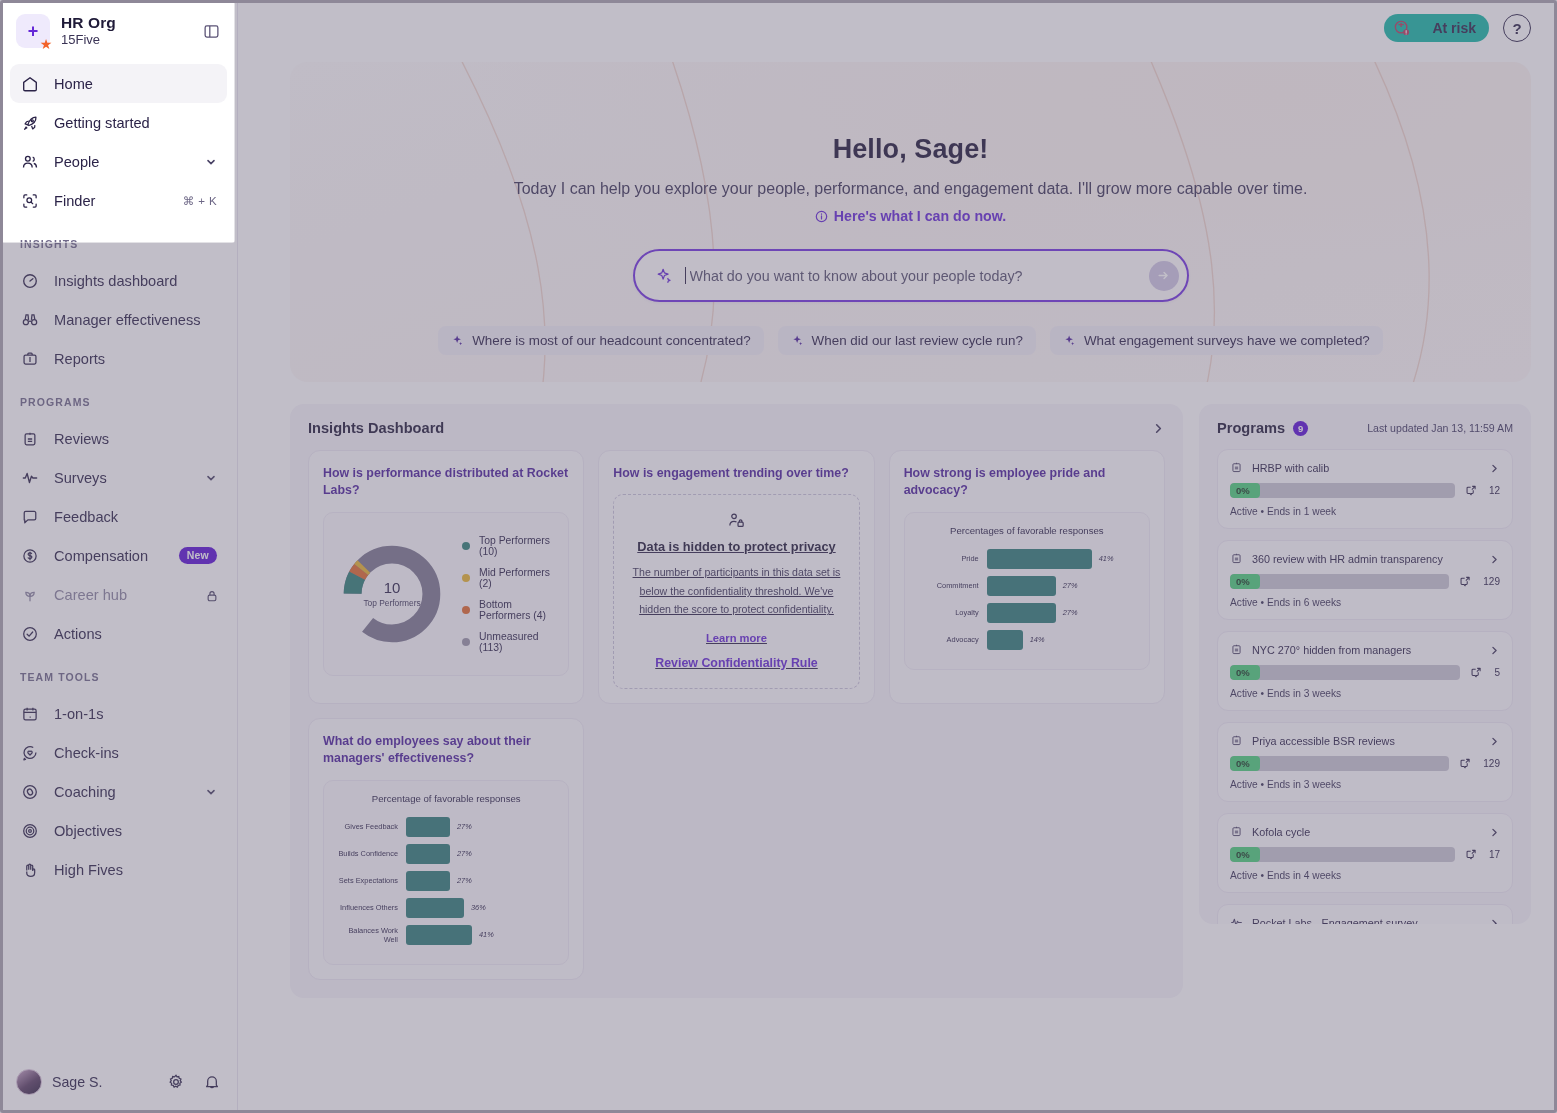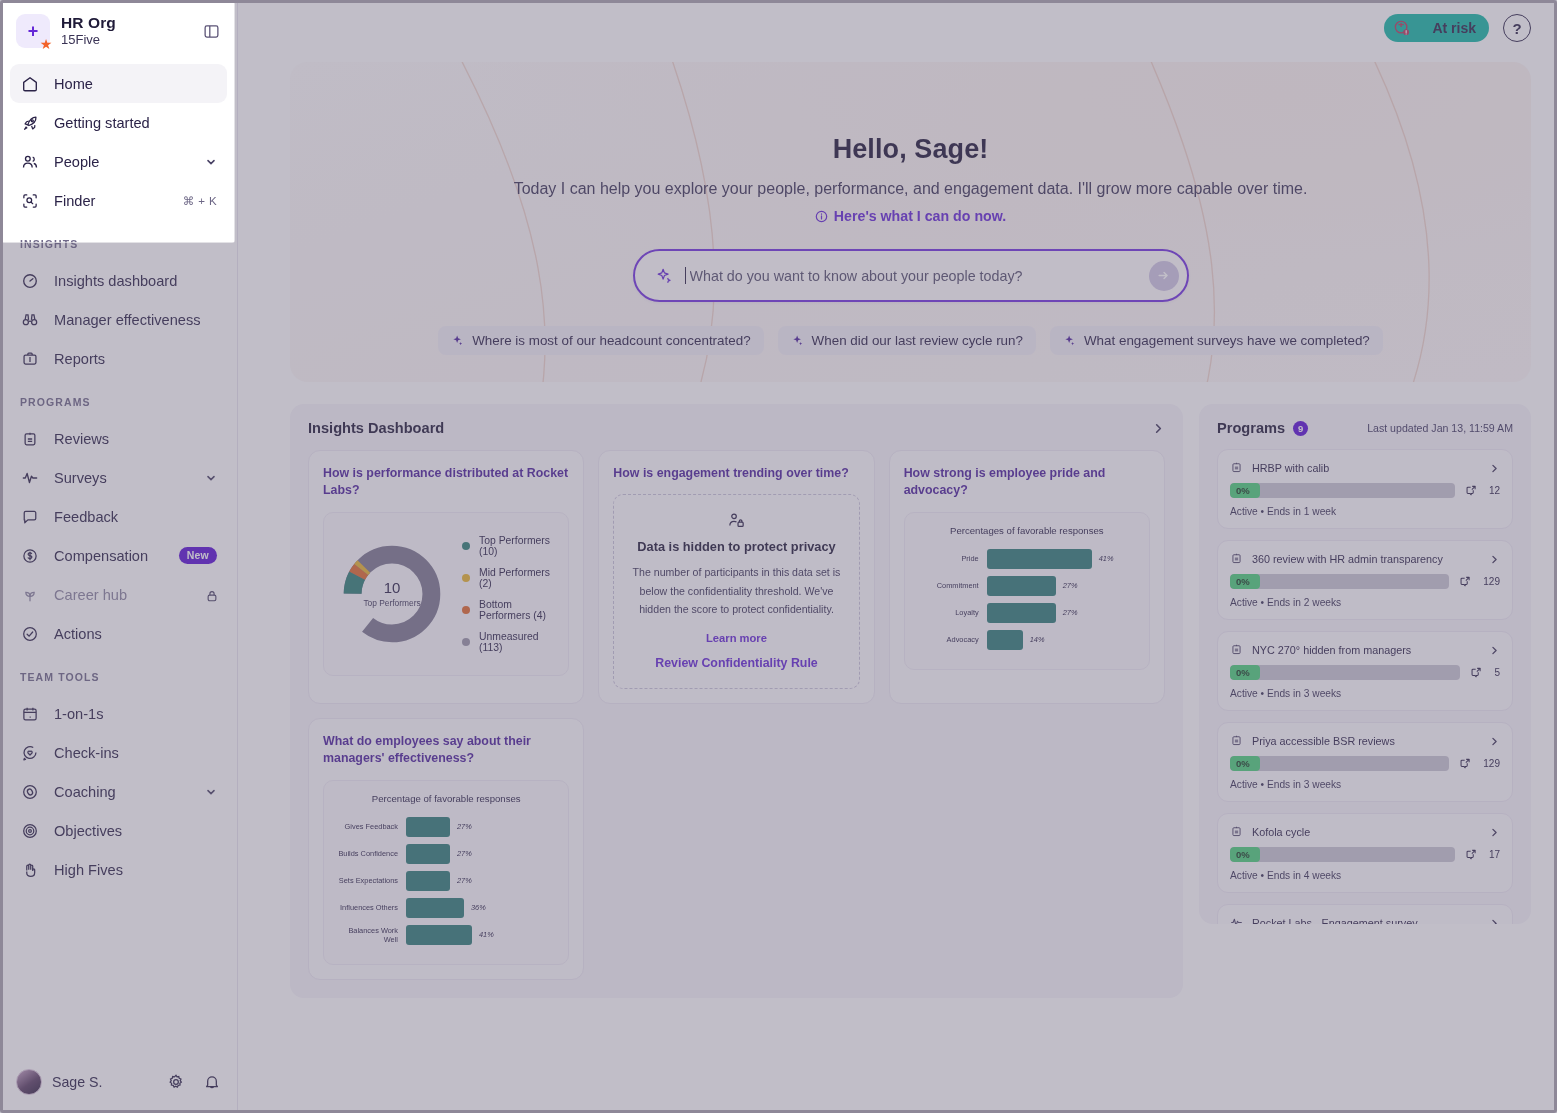--- a/index.html
+++ b/index.html
@@ -185,21 +185,21 @@
   }
   .donut-num { font-size: 15px; color: #2b2348; font-weight: 500; }
   .donut-lab { font-size: 8.4px; color: #3c3558; margin-top: 2px; }
   .legend { display: flex; flex-direction: column; gap: 10px; }
   .legend-row { display: flex; align-items: center; gap: 9px; font-size: 10.4px; color: #2b2348; }
   .dot { width: 8px; height: 8px; border-radius: 50%; flex: 0 0 8px; }
 
   
   .privacy {
     border: 1.5px dashed #c9c4da; border-radius: 10px;
-    padding: 16px 18px 18px; text-align: center;
+    padding: 16px 18px 18px; text-align: center; text-decoration: underline;
   }
   .privacy .picon { color: #2b2348; margin-bottom: 9px; display:flex; justify-content:center; }
   .privacy h4 { font-size: 12.8px; font-weight: 700; color: #1f1a38; margin-bottom: 9px; }
   .privacy p { font-size: 10.6px; color: #3a3457; line-height: 1.75; }
   .privacy a { display: block; font-size: 11.2px; color: #6528d7; font-weight: 600; margin-top: 13px; cursor: pointer; text-decoration: none; }
   .privacy a.strong { font-size: 12.4px; margin-top: 12px; }
 
   
   .bc-title { font-size: 9.6px; color: #2b2348; text-align: center; margin-bottom: 13px; font-weight: 500; }
   .bc-row { display: grid; grid-template-columns: 62px 1fr; align-items: center; gap: 8px; margin-bottom: 7px; }
@@ -849,21 +849,21 @@
                 <svg width="12" height="12" viewBox="0 0 14 14" fill="none" stroke="currentColor" stroke-width="1.2" stroke-linejoin="round">
                     <path d="M2.4 3.6a1 1 0 0 1 1-1h3.2"></path>
                     <path d="M2.4 3.6v5.2a1 1 0 0 0 1 1h2.2l1.6 1.6V9.8h1.4a1 1 0 0 0 1-1V6"></path>
                     <path d="M8.4 1.6h3.4v3.4"></path>
                     <path d="M11.8 1.6 8 5.4"></path>
                   </svg>
               </span>
               <span>129</span>
             </span>
           </div>
-          <div class="prog-status">Active • Ends in 2 weeks</div>
+          <div class="prog-status">Active • Ends in 6 weeks</div>
         </div>
 
         <div class="prog-card">
           <div class="prog-row1">
             <span class="ico">
               <svg width="13" height="13" viewBox="0 0 16 16" fill="none" stroke="currentColor" stroke-width="1.2">
                   <rect x="3.6" y="3.4" width="8.8" height="9.6" rx="1.2"></rect>
                   <path d="M6 7.6h4M6 9.6h4"></path>
                   <path d="M8 2.2v1.6"></path>
                 </svg>

